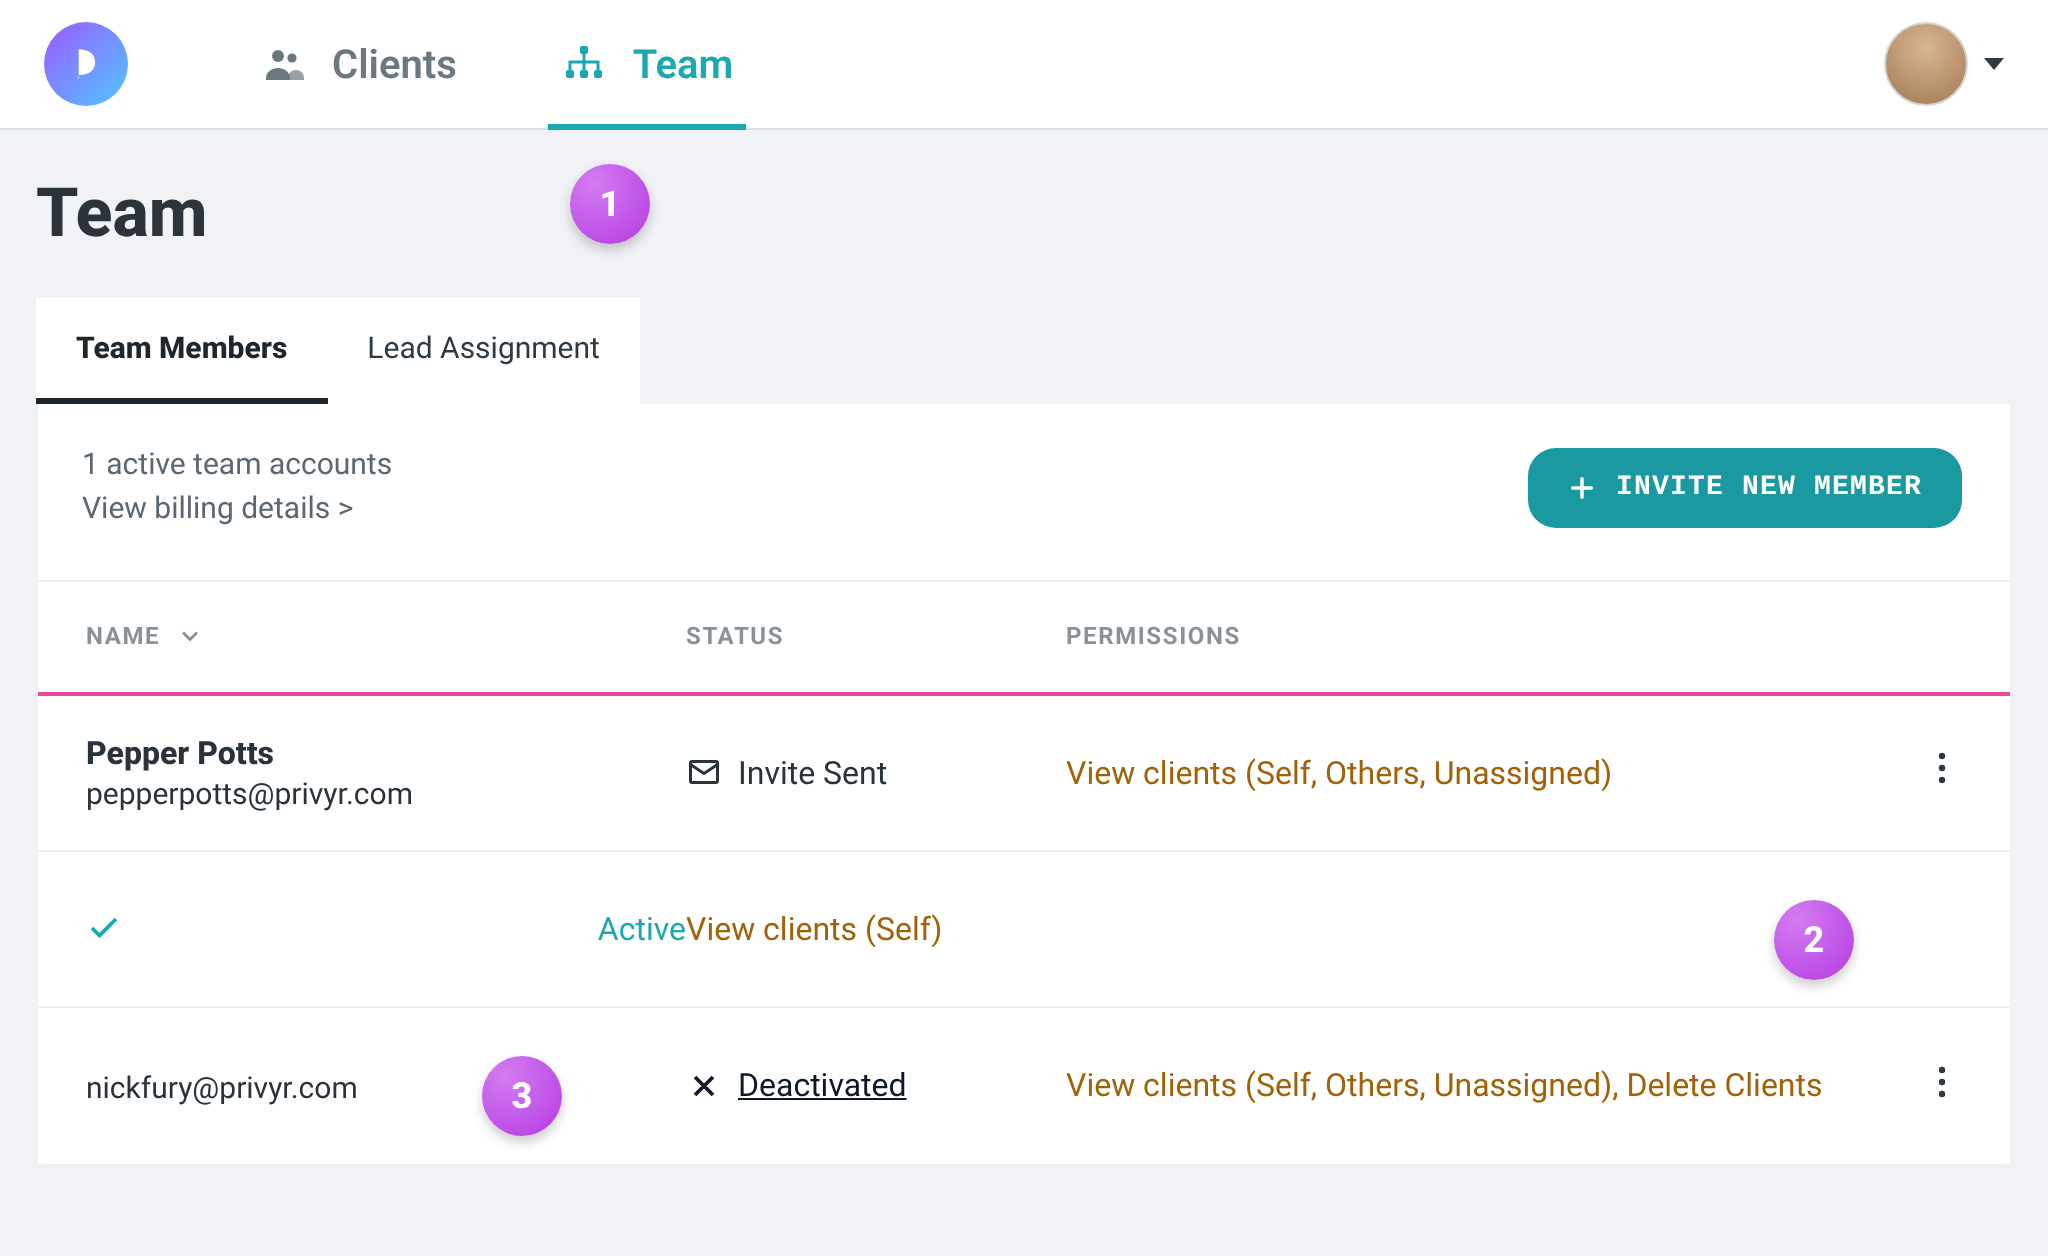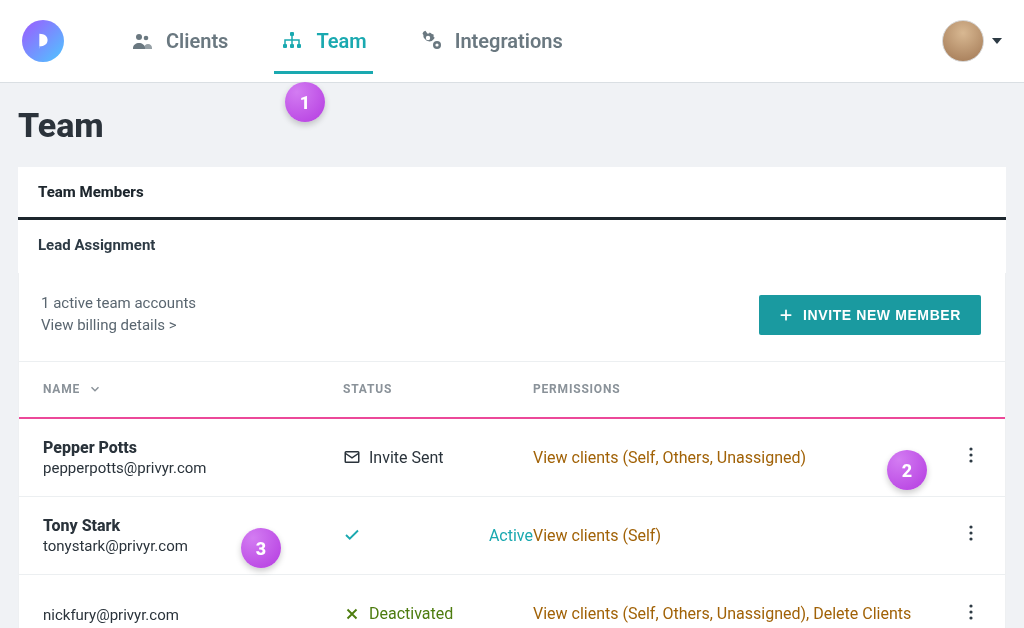--- a/index.html
+++ b/index.html
@@ -10,21 +10,21 @@
     height: 628px;
     overflow: hidden;
     color: #2d3a44;
     position: relative;
   }
   
   .topbar {
     display: flex;
     align-items: center;
     background: #ffffff;
-    height: 83px;
+    height: 65px;
     padding: 0 22px;
     border-bottom: 1px solid #dadfe3;
   }
   .brand-logo {
     width: 42px; height: 42px;
     border-radius: 50%;
     background: linear-gradient(135deg, #9d5aff, #4ec7ff);
     display: flex; align-items: center; justify-content: center;
     margin-right: 60px;
     color: #fff;
@@ -65,26 +65,26 @@
   
   .page {
     padding: 22px 18px 0 18px;
   }
   .page-title {
     font-size: 34px;
     font-weight: 800;
     color: #2b333b;
     margin-bottom: 22px;
   }
-  .tabs { display:flex;flex-direction:column; }
+  .tabs { display:flex; }
   .tab {
     background:#fff;
     padding: 16px 20px;
     font-size: 15px;
-    font-weight: 700;
+    font-weight: 400;
     color: #2d3a44;
     cursor:pointer;
     border-bottom: 3px solid transparent;
   }
   .tab.active {
     font-weight: 800;
     color: #1d262d;
     border-bottom: 3px solid #1d262d;
   }
 
@@ -108,21 +108,22 @@
   .invite-btn {
     background: #1a9aa0;
     color: #fff;
     border: none;
     padding: 12px 20px;
     font-weight: 800;
     letter-spacing: 0.6px;
     font-size: 14px;
     cursor: pointer;
     display:flex; align-items:center; gap:10px;
-    border-radius: 2px;
+    border-radius: 14px;
+    font-family: Liberation Mono, monospace;
   }
   .invite-btn svg { width:14px; height:14px; stroke:#fff; stroke-width:3; }
 
   .table {
     width:100%;
   }
   .thead, .row {
     display:grid;
     grid-template-columns: 300px 190px 1fr 60px;
     align-items:center;
@@ -157,21 +158,21 @@
     color: #2a333b;
     margin-top:2px;
   }
   .status {
     display:flex; align-items:center; gap:8px;
     font-size: 16px;
   }
   .status svg { width:18px; height:18px; }
   .status.invite { color:#2a333b; }
   .status.active-state { color:#1aa9b0;justify-content:space-between; }
-  .status.deactivated { color:#4d7c0f; }
+  .status.deactivated { color:#0f172a;text-decoration:underline; }
   .perm { font-size: 16px; color:#a16207; }
   .row-actions { justify-self:end; cursor:pointer; color:#2d3a44; padding:8px; }
   .row-actions svg { width:4px; height:16px; }
 
   
   .badge {
     position: absolute;
     width: 40px; height: 40px;
     border-radius: 50%;
     background: radial-gradient(circle at 30% 25%, #d37cf2, #b43be0);
@@ -212,31 +213,20 @@
         <svg viewBox="0 0 24 24" fill="currentColor">
             <rect x="10" y="3" width="4" height="4" rx="1"></rect>
             <rect x="3" y="15" width="4" height="4" rx="1"></rect>
             <rect x="10" y="15" width="4" height="4" rx="1"></rect>
             <rect x="17" y="15" width="4" height="4" rx="1"></rect>
             <path d="M12 7v4M12 11H5v4M12 11h7v4M12 11v4" stroke="currentColor" stroke-width="1.5" fill="none"></path>
           </svg>
       </span>
       <span>Team</span>
     </div>
-    <div class="nav-item">
-      <span class="icon">
-        <svg viewBox="0 0 24 24" fill="currentColor">
-            <path d="M9 3l.6 1.6a6 6 0 012.8 0L13 3l1.6.6a6 6 0 012 2L18.2 5l.6 1.6a6 6 0 010 2.8L20.4 10l-.6 1.6a6 6 0 01-2 2L16.2 15l-1.6.6a6 6 0 01-2.8 0L10.2 15l-1.6-.6a6 6 0 01-2-2L5 10.8 4.4 9.2a6 6 0 010-2.8L3 4.8 3.6 3.2a6 6 0 012-2L7.2 .6 9 3z" transform="scale(0.7) translate(2 2)"></path>
-            <circle cx="9" cy="9" r="2.2" fill="#fff"></circle>
-            <circle cx="18" cy="16" r="4"></circle>
-            <circle cx="18" cy="16" r="1.6" fill="#fff"></circle>
-          </svg>
-      </span>
-      <span>Integrations</span>
-    </div>
   </div>
   <div class="topbar-spacer"></div>
   <div class="user-menu">
     <div class="avatar"></div>
     <div class="caret-down"></div>
   </div>
 </div>
 
 <div class="page">
   <h1 class="page-title">Team</h1>
@@ -289,24 +279,20 @@
         <div class="row-actions">
           <svg viewBox="0 0 4 16">
               <circle cx="2" cy="2" r="1.6" fill="currentColor"></circle>
               <circle cx="2" cy="8" r="1.6" fill="currentColor"></circle>
               <circle cx="2" cy="14" r="1.6" fill="currentColor"></circle>
             </svg>
         </div>
       </div>
 
       <div class="row">
-        <div>
-          <div class="member-name">Tony Stark</div>
-          <div class="member-email">tonystark@privyr.com</div>
-        </div>
         <div class="status active-state">
           <svg viewBox="0 0 24 24" fill="none" stroke="currentColor" stroke-width="2.5">
               <path d="M4 12l5 5L20 6"></path>
             </svg>
           <span>Active</span>
         </div>
         <div class="perm">View clients (Self)</div>
         <div class="row-actions">
           <svg viewBox="0 0 4 16">
               <circle cx="2" cy="2" r="1.6" fill="currentColor"></circle>

